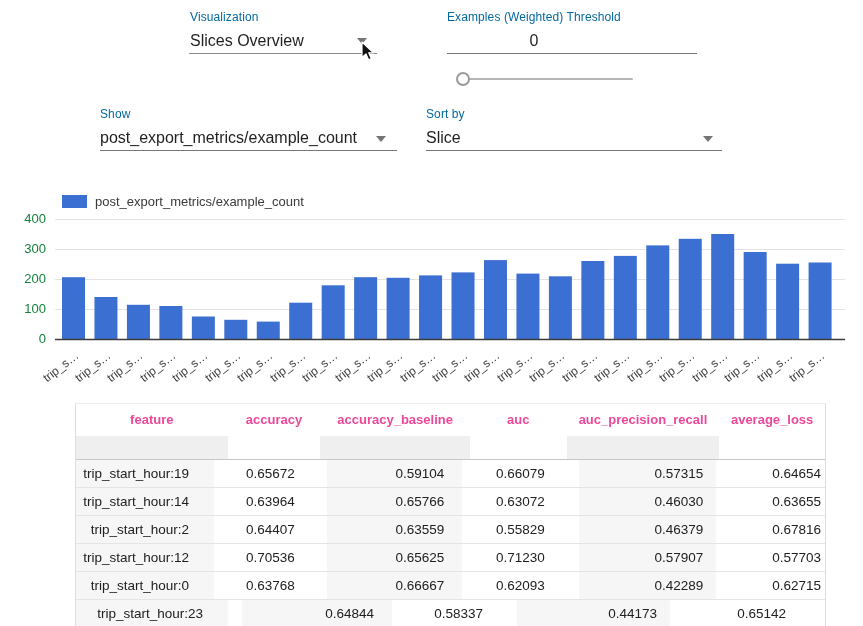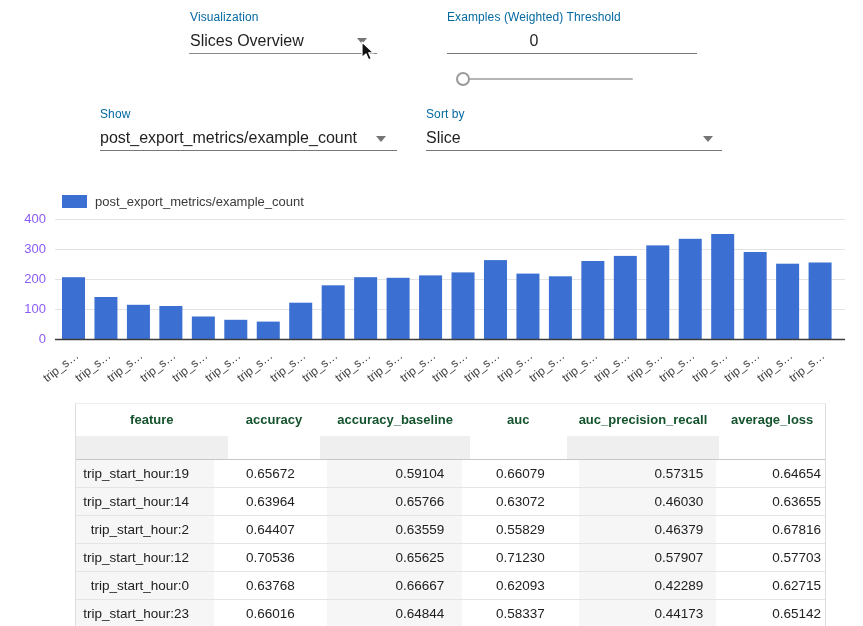--- a/index.html
+++ b/index.html
@@ -22,34 +22,34 @@
                 border:2px solid #9a9a9a;border-radius:50%;}
 
   
   #cursor{position:absolute;left:359px;top:40px;}
 
   
   #legend{position:absolute;left:62px;top:194px;display:flex;align-items:center;}
   #legend .swatch{width:25px;height:13px;display:inline-block;}
   #legend .ltext{margin-left:8px;font-size:13px;color:#3a3a3a;}
   #chart-area{position:absolute;left:0;top:210px;width:863px;height:200px;}
-  .ytick{position:absolute;left:4px;width:42px;text-align:right;font-size:13px;color:#8b5cf6;}
+  .ytick{position:absolute;left:4px;width:42px;text-align:right;font-size:13px;color:#15803d;}
   .xlab{position:absolute;width:57px;text-align:right;font-size:12px;color:#3f3f3f;
         transform:rotate(-38deg);transform-origin:100% 50%;white-space:nowrap;}
 
   
   #metrics-table{position:absolute;left:75px;top:403px;width:751px;
                  border-left:1px solid #ddd;border-right:1px solid #ddd;border-top:1px solid #eee;
                  box-sizing:border-box;background:#fff;}
   .trow{display:flex;}
   .trow.hdr{height:32px;}
   .trow.flt{height:23px;border-bottom:1px solid #c8c8c8;}
   .trow.dat{height:27px;border-bottom:1px solid #e4e4e4;gap:14px;}
   .tcell{box-sizing:border-box;overflow:hidden;white-space:nowrap;}
-  .hdr .tcell{font-size:13px;font-weight:bold;color:#14532d;text-align:center;line-height:32px;}
+  .hdr .tcell{font-size:13px;font-weight:bold;color:#ec4899;text-align:center;line-height:32px;}
   .dat .tcell{font-size:13.5px;color:#212121;text-align:right;line-height:27px;}
   .c0{width:152px;} .c1{width:93px;} .c2{width:150px;} .c3{width:97px;} .c4{width:153px;} .c5{width:106px;}
   .dat .c0{padding-right:25px;} .dat .c1{padding-right:18px;} .dat .c2{padding-right:18px;}
   .dat .c3{padding-right:20px;} .dat .c4{padding-right:13px;} .dat .c5{padding-right:4px;}
   .flt .shade,.dat .shade{background:#f6f6f6;}
   .flt .shade{background:#efefef;}
 </style>
 </head>
 <body>
 
@@ -179,21 +179,20 @@
       <div class="trow dat">
         <div class="tcell c0 shade">trip_start_hour:0</div>
         <div class="tcell c1">0.63768</div>
         <div class="tcell c2 shade">0.66667</div>
         <div class="tcell c3">0.62093</div>
         <div class="tcell c4 shade">0.42289</div>
         <div class="tcell c5">0.62715</div>
       </div>
       <div class="trow dat">
         <div class="tcell c0 shade">trip_start_hour:23</div>
-        <div class="tcell c1">0.66016</div>
         <div class="tcell c2 shade">0.64844</div>
         <div class="tcell c3">0.58337</div>
         <div class="tcell c4 shade">0.44173</div>
         <div class="tcell c5">0.65142</div>
       </div>
     </div>
 
 </div>
 
 </body></html>

